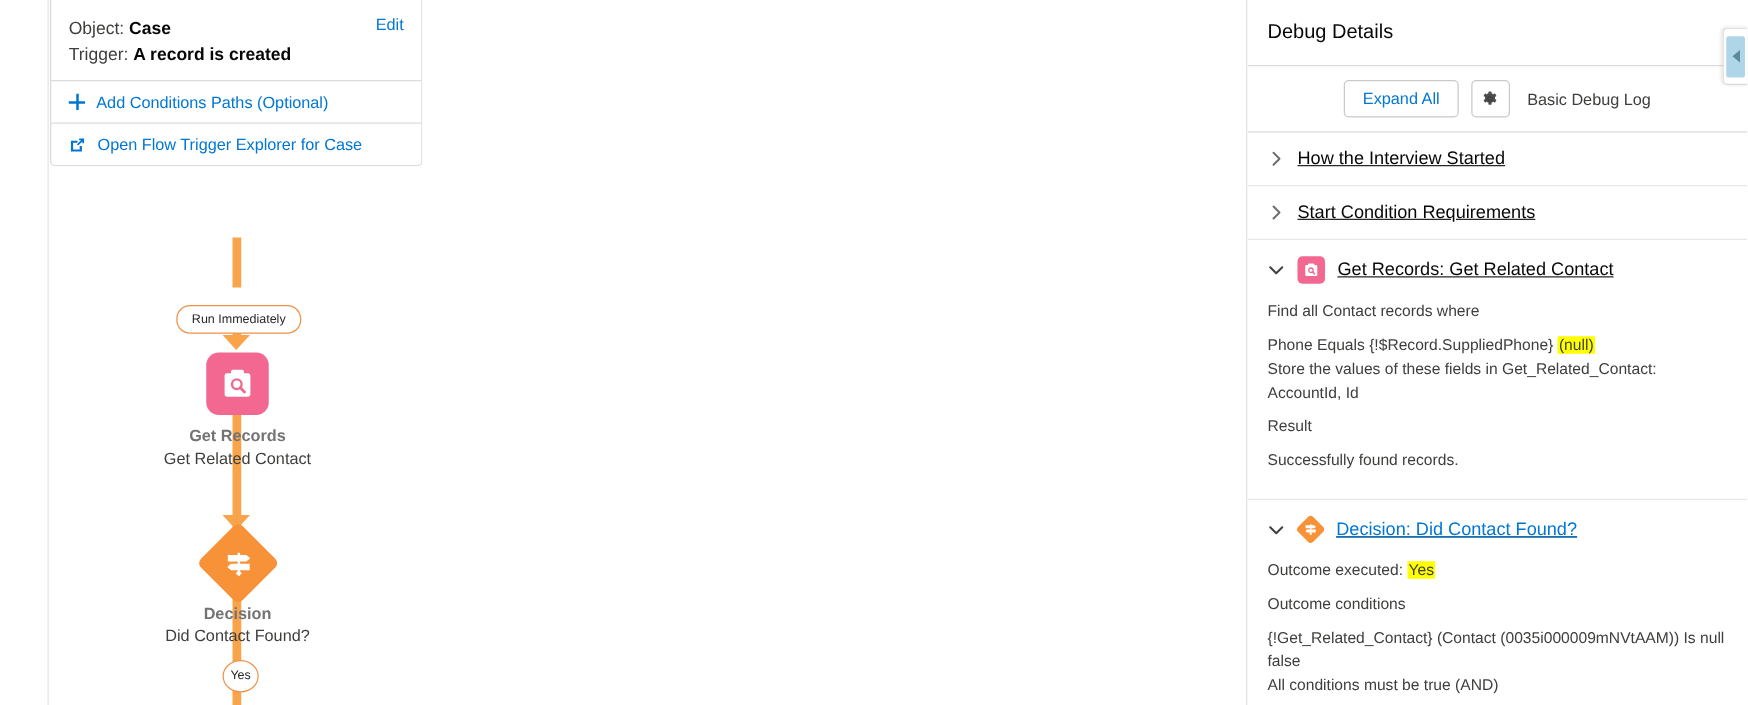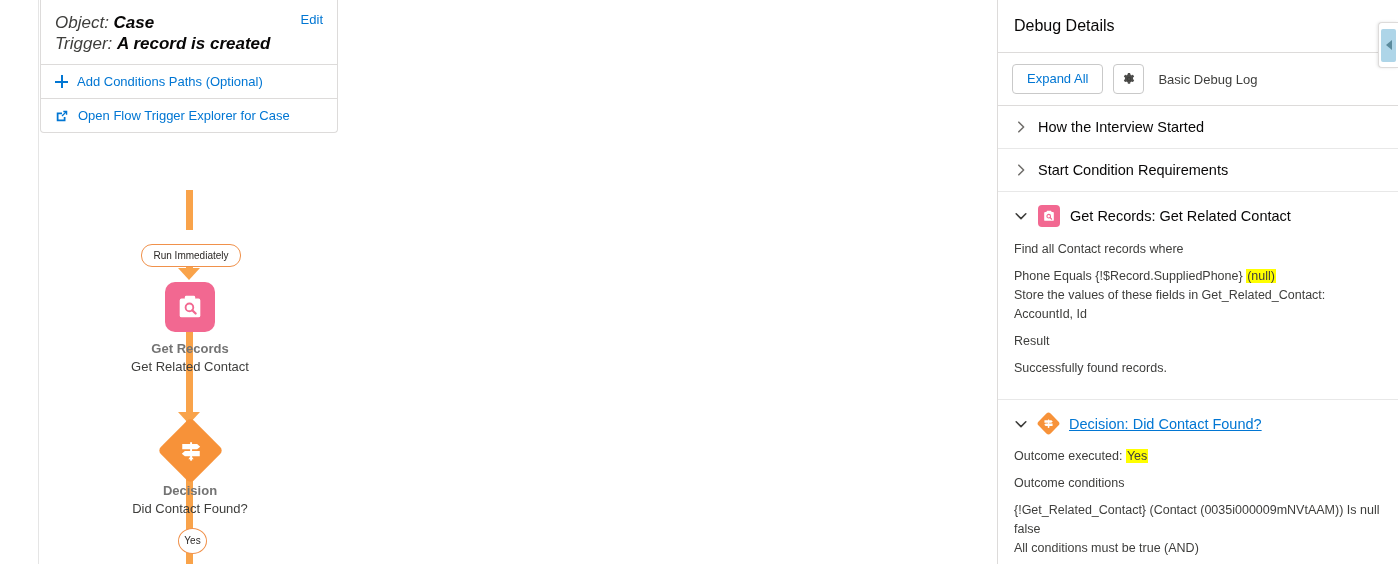--- a/index.html
+++ b/index.html
@@ -55,25 +55,24 @@
     border: 1px solid #dddbda;
     border-top: none;
     border-radius: 0 0 4px 4px;
     box-sizing: border-box;
   }
   .trig-body {
     padding: 12px 14px 10px 14px;
     position: relative;
   }
   .trig-row {
-    font-size: 17px;
+    font-size: 14px;
     line-height: 21px;
     color: #3e3e3c;
     white-space: nowrap;
-    font-style: italic;
   }
   .trig-row b {
     font-weight: bold;
     color: #080707;
   }
   .trig-edit {
     position: absolute;
     right: 14px;
     top: 12px;
     font-size: 13px;
@@ -226,20 +225,21 @@
     color: #080707;
   }
   #debug-toolbar {
     height: 53px;
     display: flex;
     align-items: center;
     gap: 10px;
     padding: 0 14px;
     border-bottom: 1px solid #dddbda;
     box-sizing: border-box;
+    justify-content: center;
   }
   .btn-neutral {
     height: 30px;
     padding: 0 14px;
     border: 1px solid #c9c9c9;
     border-radius: 4px;
     background: #ffffff;
     color: #0176d3;
     font-size: 13px;
     font-family: "Liberation Sans", sans-serif;
@@ -267,20 +267,21 @@
     height: 458px;
     overflow: hidden;
   }
   .acc-item { border-bottom: 1px solid #e8e8e8; }
   .acc-head {
     display: flex;
     align-items: center;
     gap: 10px;
     padding: 13px 16px;
     cursor: pointer;
+    text-decoration: underline;
   }
   .chev {
     width: 14px; height: 14px;
     flex: 0 0 14px;
     color: #706e6b;
   }
   .acc-title {
     font-size: 14.5px;
     color: #080707;
   }

